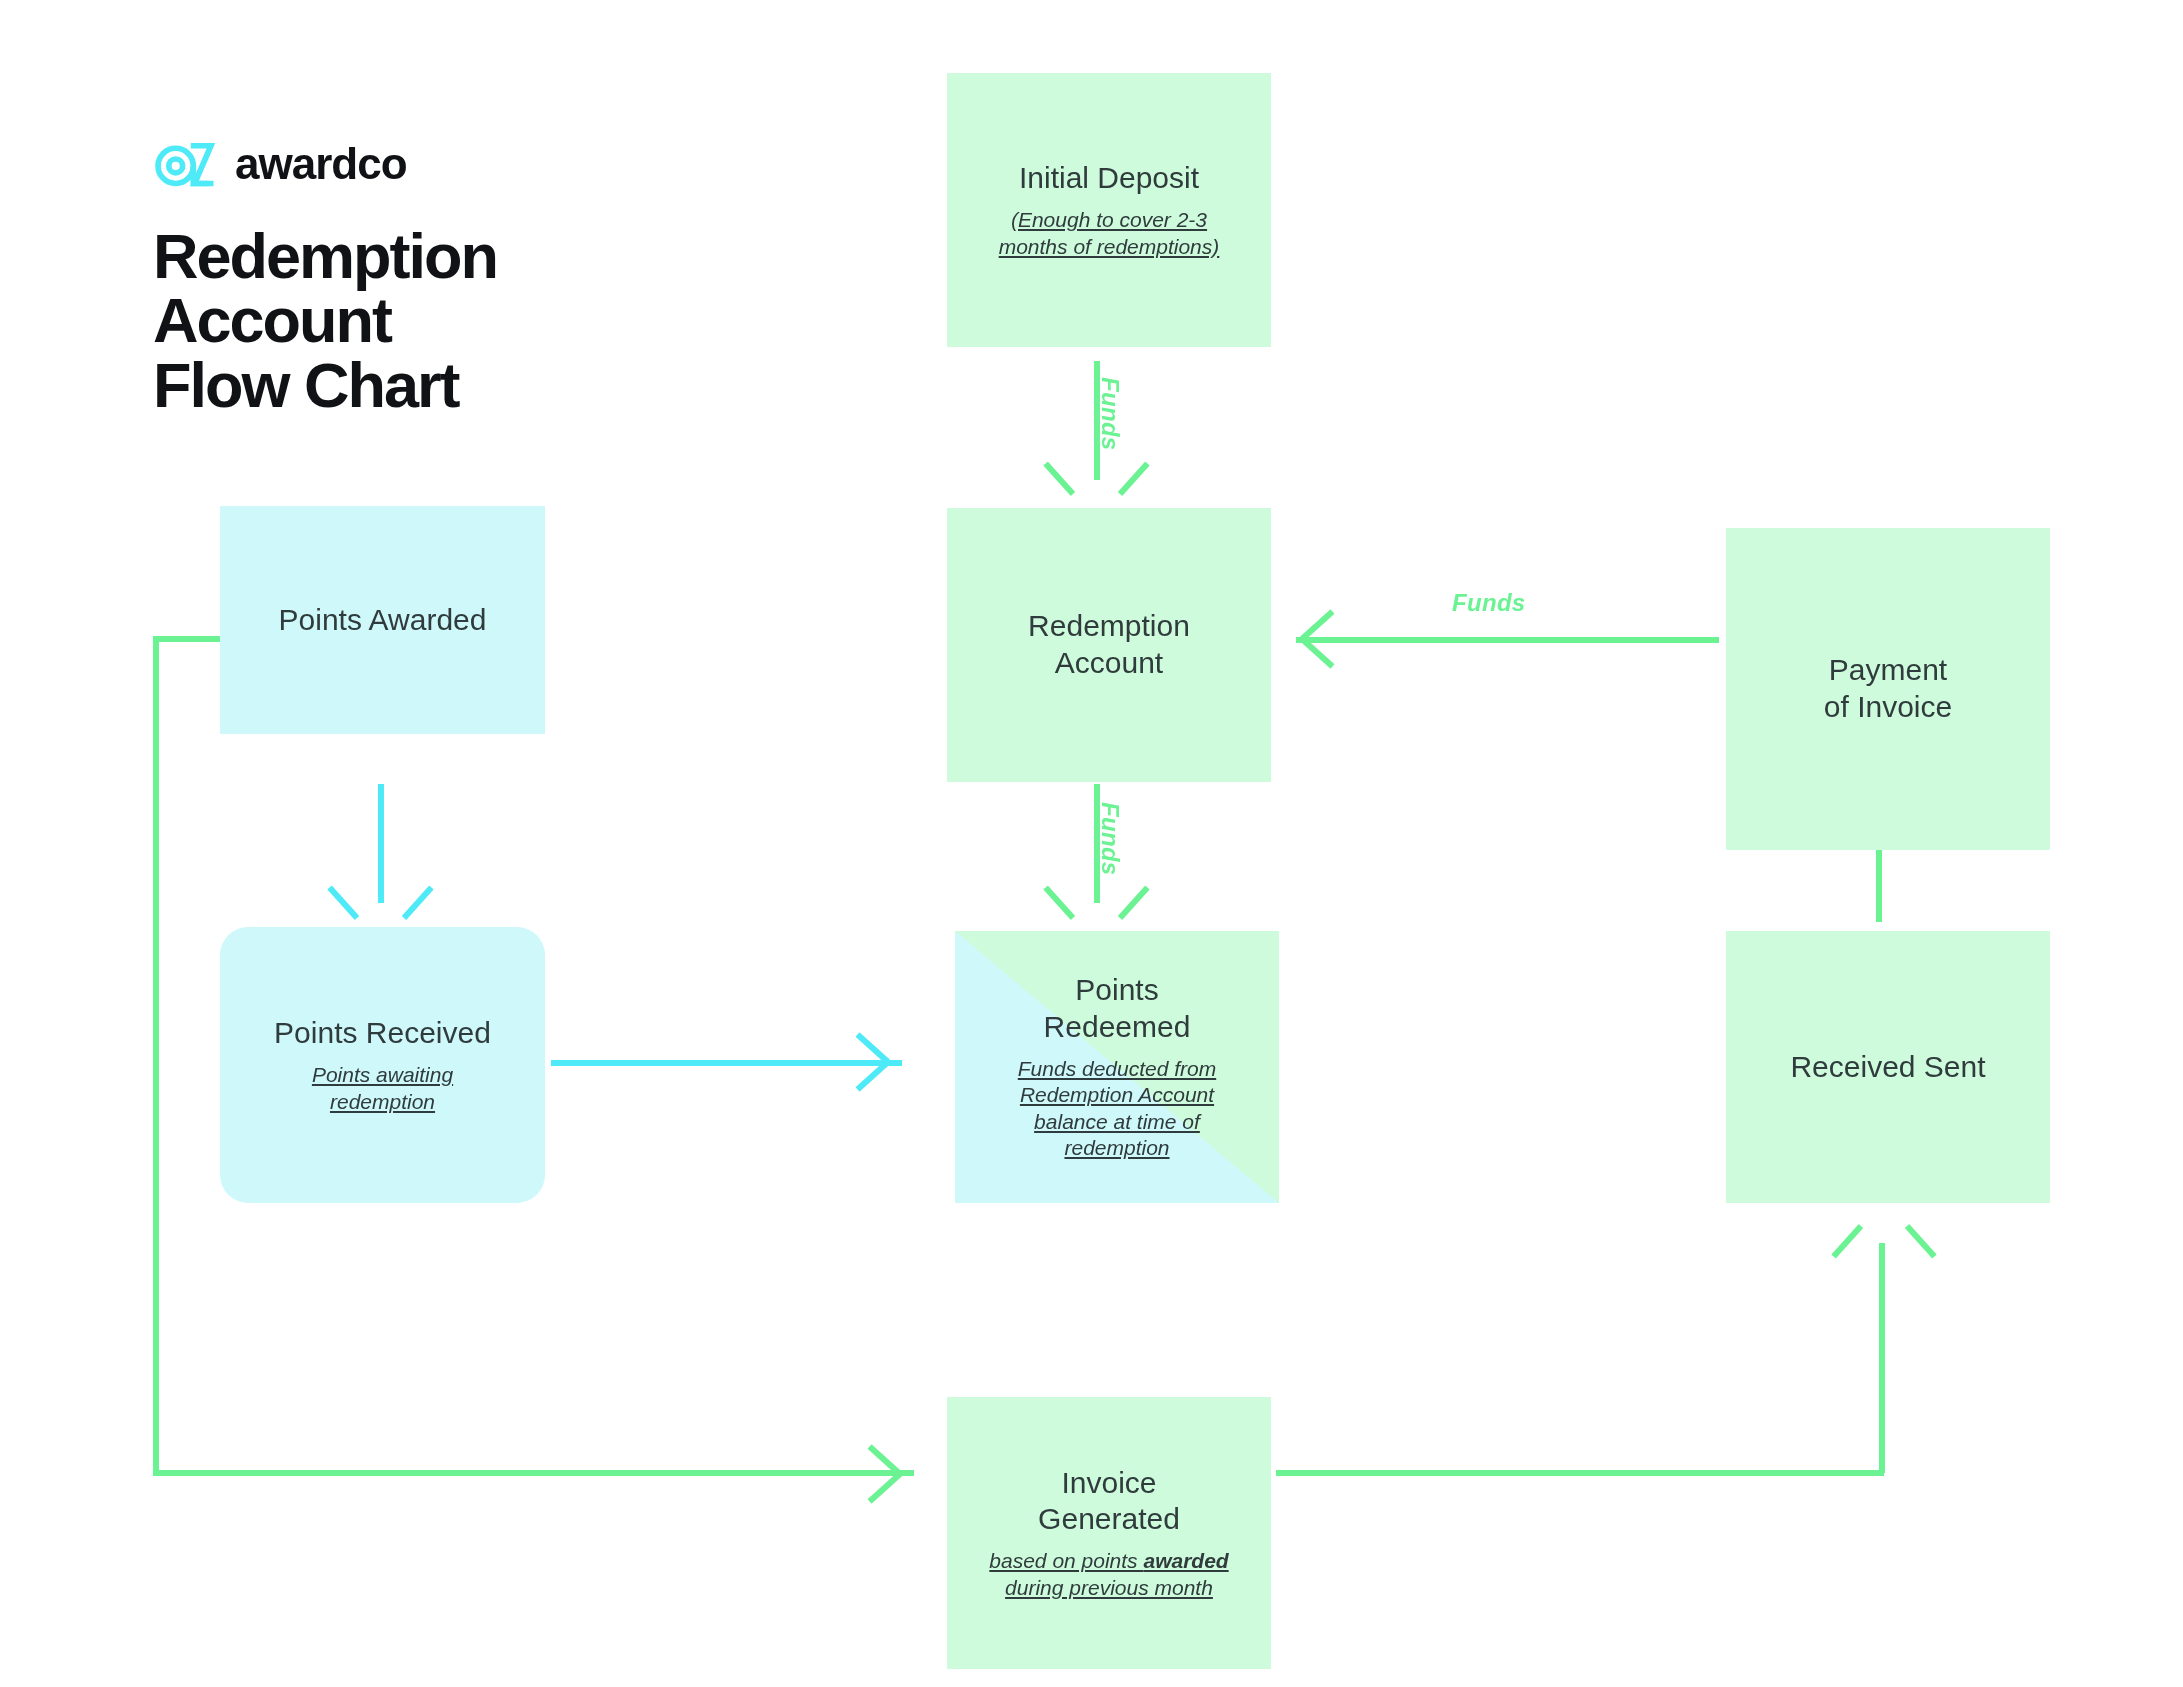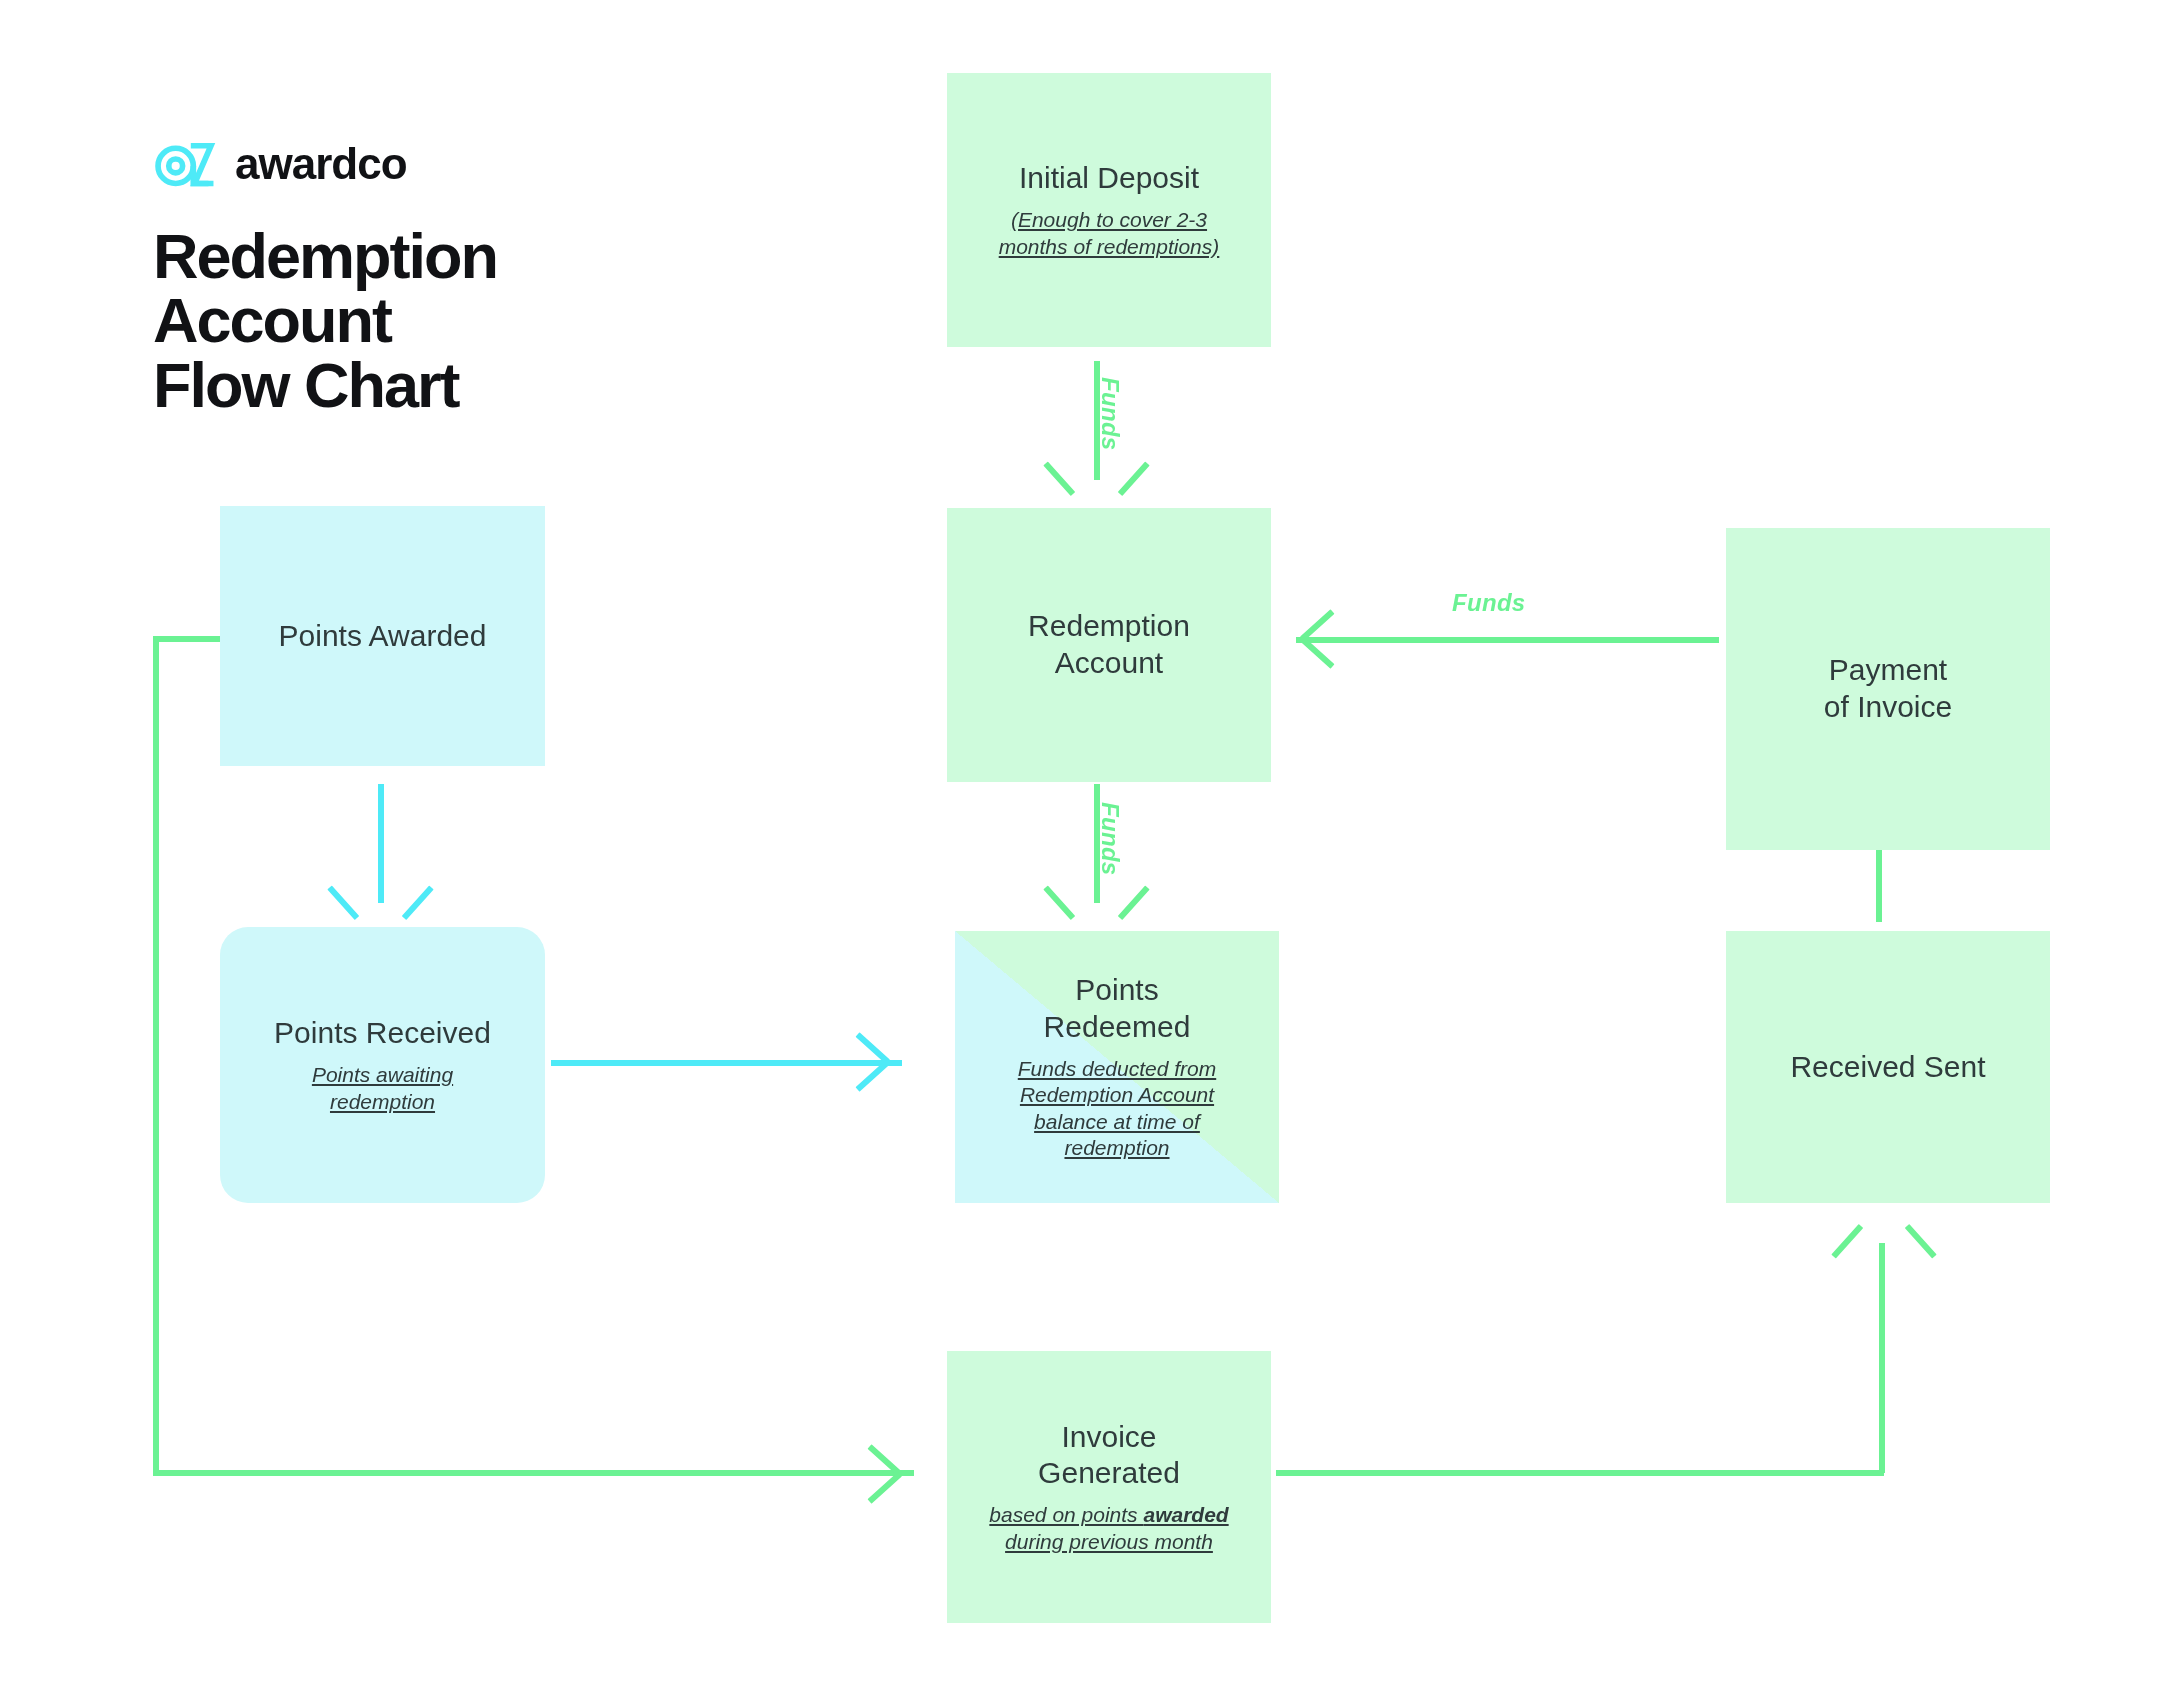--- a/index.html
+++ b/index.html
@@ -200,21 +200,21 @@
     <i class="green" style="left:17px; top:4px; transform:rotate(42deg); transform-origin:50% 0%;"></i>
     <i class="green" style="left:63px; top:4px; transform:rotate(-42deg); transform-origin:50% 0%;"></i>
   </div>
 
   <div class="node fill-green" style="left:947px; top:73px; width:324px; height:274px;">
     <div class="title">Initial Deposit</div>
     <div class="sub">(Enough to cover 2-3
 months of redemptions)</div>
   </div>
 
-  <div class="node fill-cyan" style="left:220px; top:506px; width:325px; height:260px;">
+  <div class="node fill-cyan" style="left:220px; top:506px; width:325px; height:228px;">
     <div class="title">Points Awarded</div>
   </div>
 
   <div class="node fill-green" style="left:947px; top:508px; width:324px; height:274px;">
     <div class="title">Redemption
 Account</div>
   </div>
 
   <div class="node fill-green" style="left:1726px; top:508px; width:324px; height:322px;margin-top:20px;">
     <div class="title">Payment
@@ -233,20 +233,20 @@
     <div class="sub">Funds deducted from
 Redemption Account
 balance at time of
 redemption</div>
   </div>
 
   <div class="node fill-green" style="left:1726px; top:931px; width:324px; height:272px;">
     <div class="title">Received Sent</div>
   </div>
 
-  <div class="node fill-green" style="left:947px; top:1351px; width:324px; height:272px;">
+  <div class="node fill-green" style="left:947px; top:1397px; width:324px; height:272px;">
     <div class="title">Invoice
 Generated</div>
     <div class="sub">based on points <b>awarded</b><br>during previous month</div>
   </div>
 
 </div>
 
 
 </body></html>

